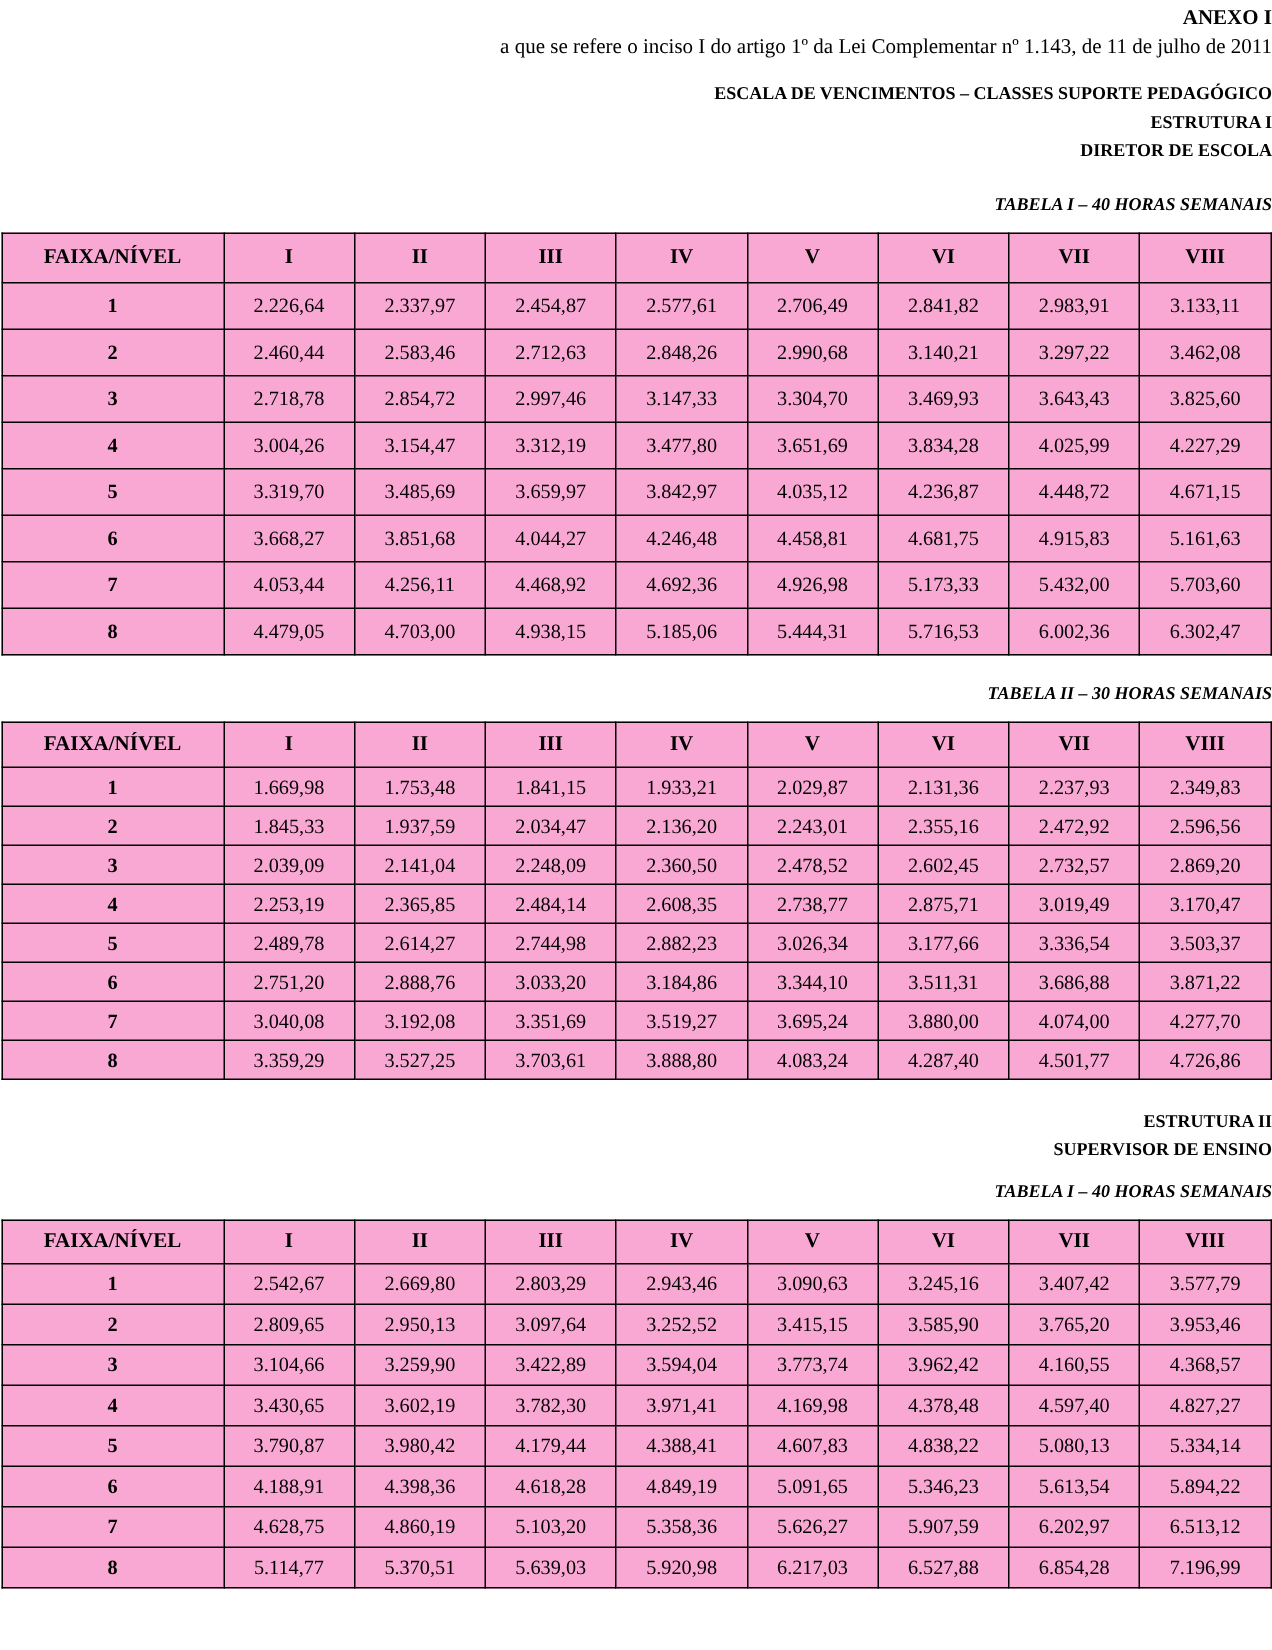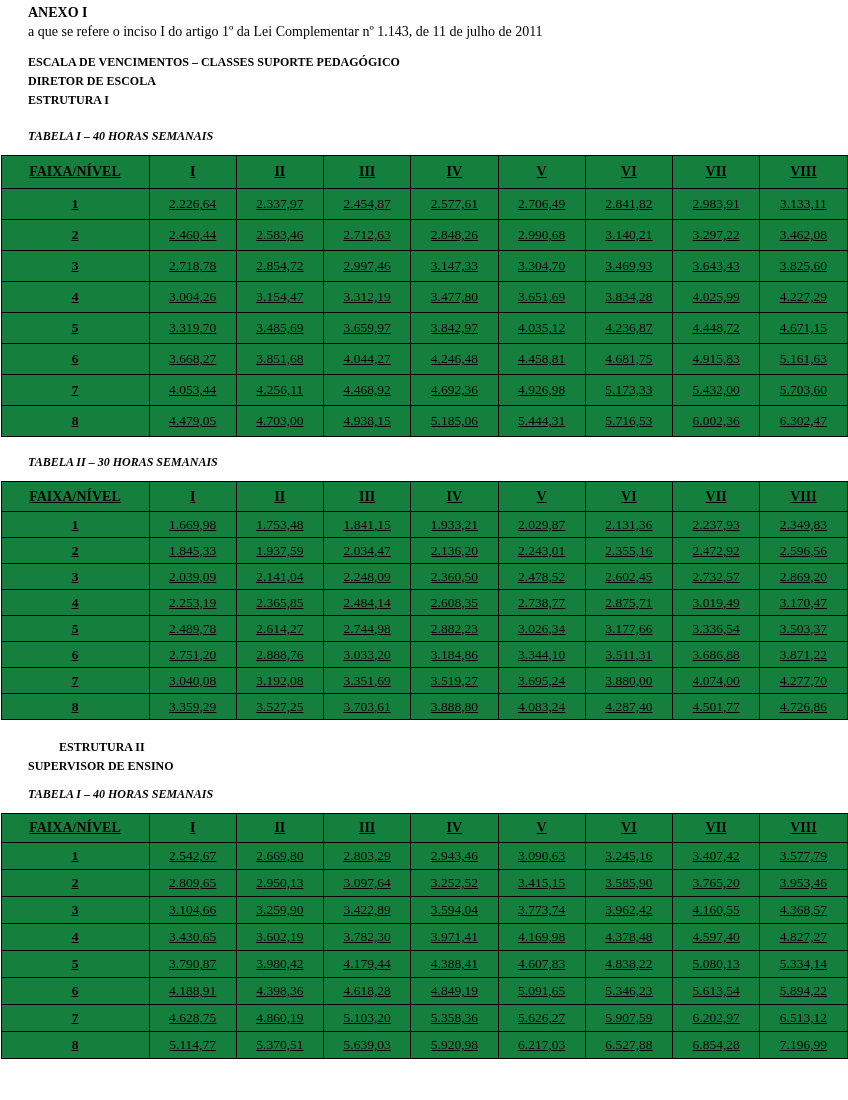--- a/index.html
+++ b/index.html
@@ -12,41 +12,39 @@
   .page {
     width: 848px;
     height: 1100px;
     margin: 0 auto;
     background: #ffffff;
     box-sizing: border-box;
     padding-top: 3px;
     overflow: hidden;
   }
   .line {
-    text-align: left;
+    text-align: right;
     line-height: 19px;
     font-size: 14px;
-    margin-left: 28px;
   }
   .b { font-weight: bold; }
   .fs15 { font-size: 12px; }
   .sp12 { height: 12px; }
   .sp17 { height: 17px; }
   .mt16 { margin-top: 16px; }
   .mt18 { margin-top: 18px; padding-left: 31px; }
   .mt9  { margin-top: 9px; }
   .tabletitle { margin-bottom: 9px; font-style: italic; }
 
   table.salary {
     border-collapse: collapse;
     table-layout: fixed;
     width: 846px;
     margin: 5px auto;
-    background: #15803d;
-    text-decoration: underline;
+    background: #f9a8d4;
   }
   table.salary th, table.salary td {
     border: 1px solid #000000;
     text-align: center;
     vertical-align: middle;
     padding: 0;
     overflow: hidden;
     white-space: nowrap;
   }
   table.salary thead th {
@@ -73,22 +71,22 @@
 <body>
 
 <div class="page">
 
   <div class="line b">ANEXO I</div>
   <div class="line">a que se refere o inciso I do artigo 1º da Lei Complementar nº 1.143, de 11 de julho de 2011</div>
 
   <div class="sp12"></div>
 
   <div class="line b fs15">ESCALA DE VENCIMENTOS – CLASSES SUPORTE PEDAGÓGICO</div>
+  <div class="line b fs15">ESTRUTURA I</div>
   <div class="line b fs15">DIRETOR DE ESCOLA</div>
-  <div class="line b fs15">ESTRUTURA I</div>
 
   <div class="sp17"></div>
 
   <div class="line b fs15 tabletitle">TABELA I – 40 HORAS SEMANAIS</div>
   <table class="salary t1">
       <colgroup>
         <col style="width: 148px;">
         <col style="width: 87.25px;">
         <col style="width: 87.25px;">
         <col style="width: 87.25px;">

